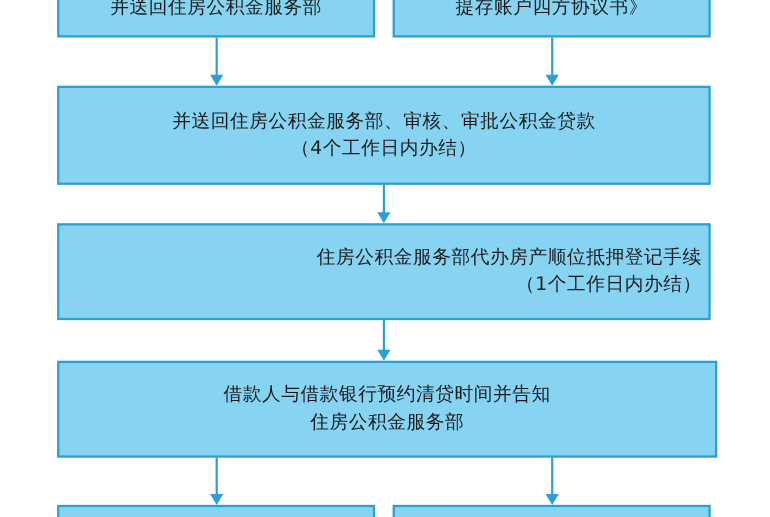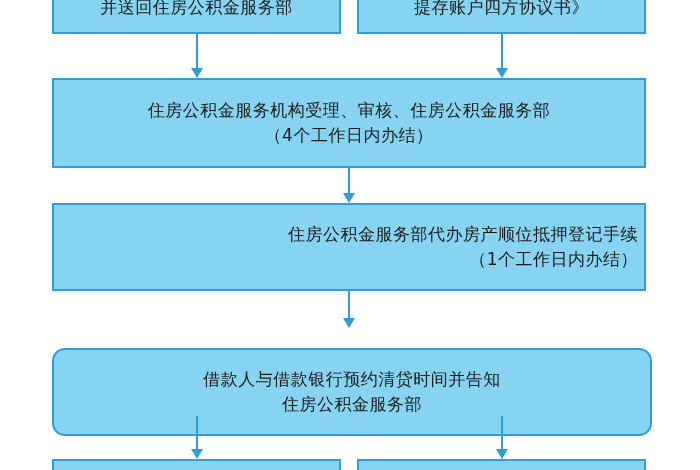--- a/index.html
+++ b/index.html
@@ -66,24 +66,23 @@
   }
   .node-step-2 {
     left: 52px;
     top: 203px;
     width: 594px;
     height: 88px;
     text-align: right;
   }
   .node-step-3 {
     left: 52px;
-    top: 348px;
+    top: 328px;
     width: 600px;
     height: 88px;
-    border-radius: 13px;
   }
   
   .node-bottom-left {
     left: 52px;
     top: 459px;
     width: 289px;
     height: 60px;
   }
   .node-bottom-right {
     left: 357px;
@@ -143,21 +142,21 @@
     <div class="conn-line"></div>
     <div class="conn-head"></div>
   </div>
 
   <div class="connector arrow-b">
     <div class="conn-line"></div>
     <div class="conn-head"></div>
   </div>
 
   <div class="node node-step-1">
-    <span class="label">住房公积金服务机构受理、审核、住房公积金服务部
+    <span class="label">并送回住房公积金服务部、审核、审批公积金贷款
 （4个工作日内办结）</span>
   </div>
 
   <div class="connector arrow-c">
     <div class="conn-line"></div>
     <div class="conn-head"></div>
   </div>
 
   <div class="node node-step-2">
     <span class="label">住房公积金服务部代办房产顺位抵押登记手续

